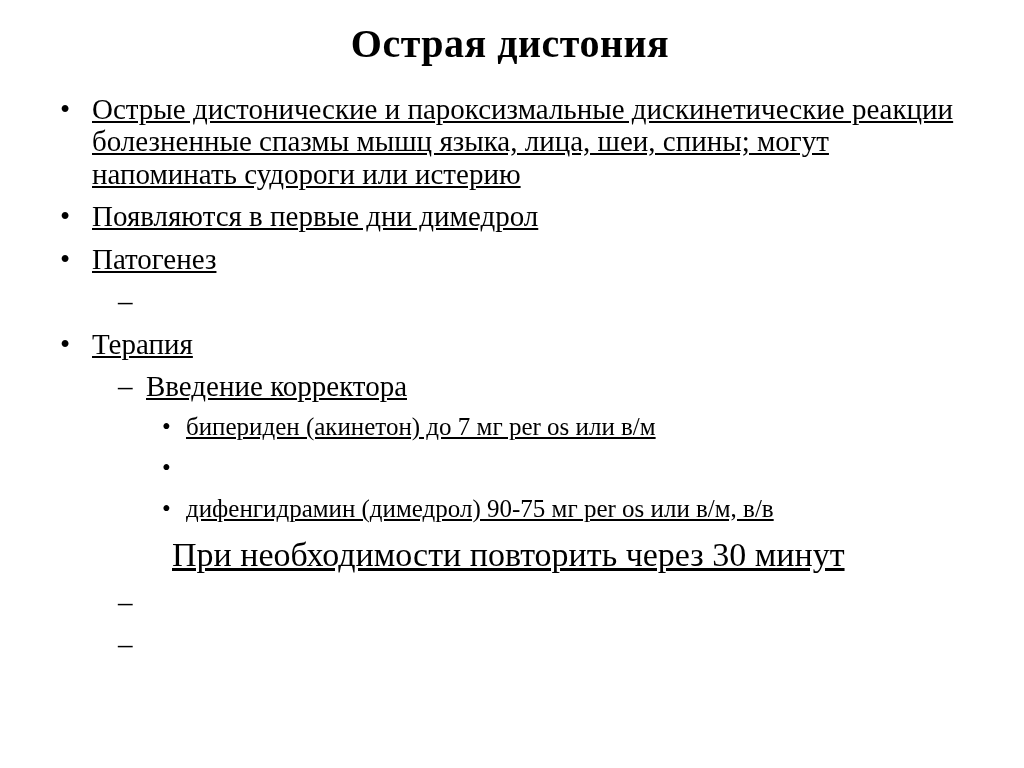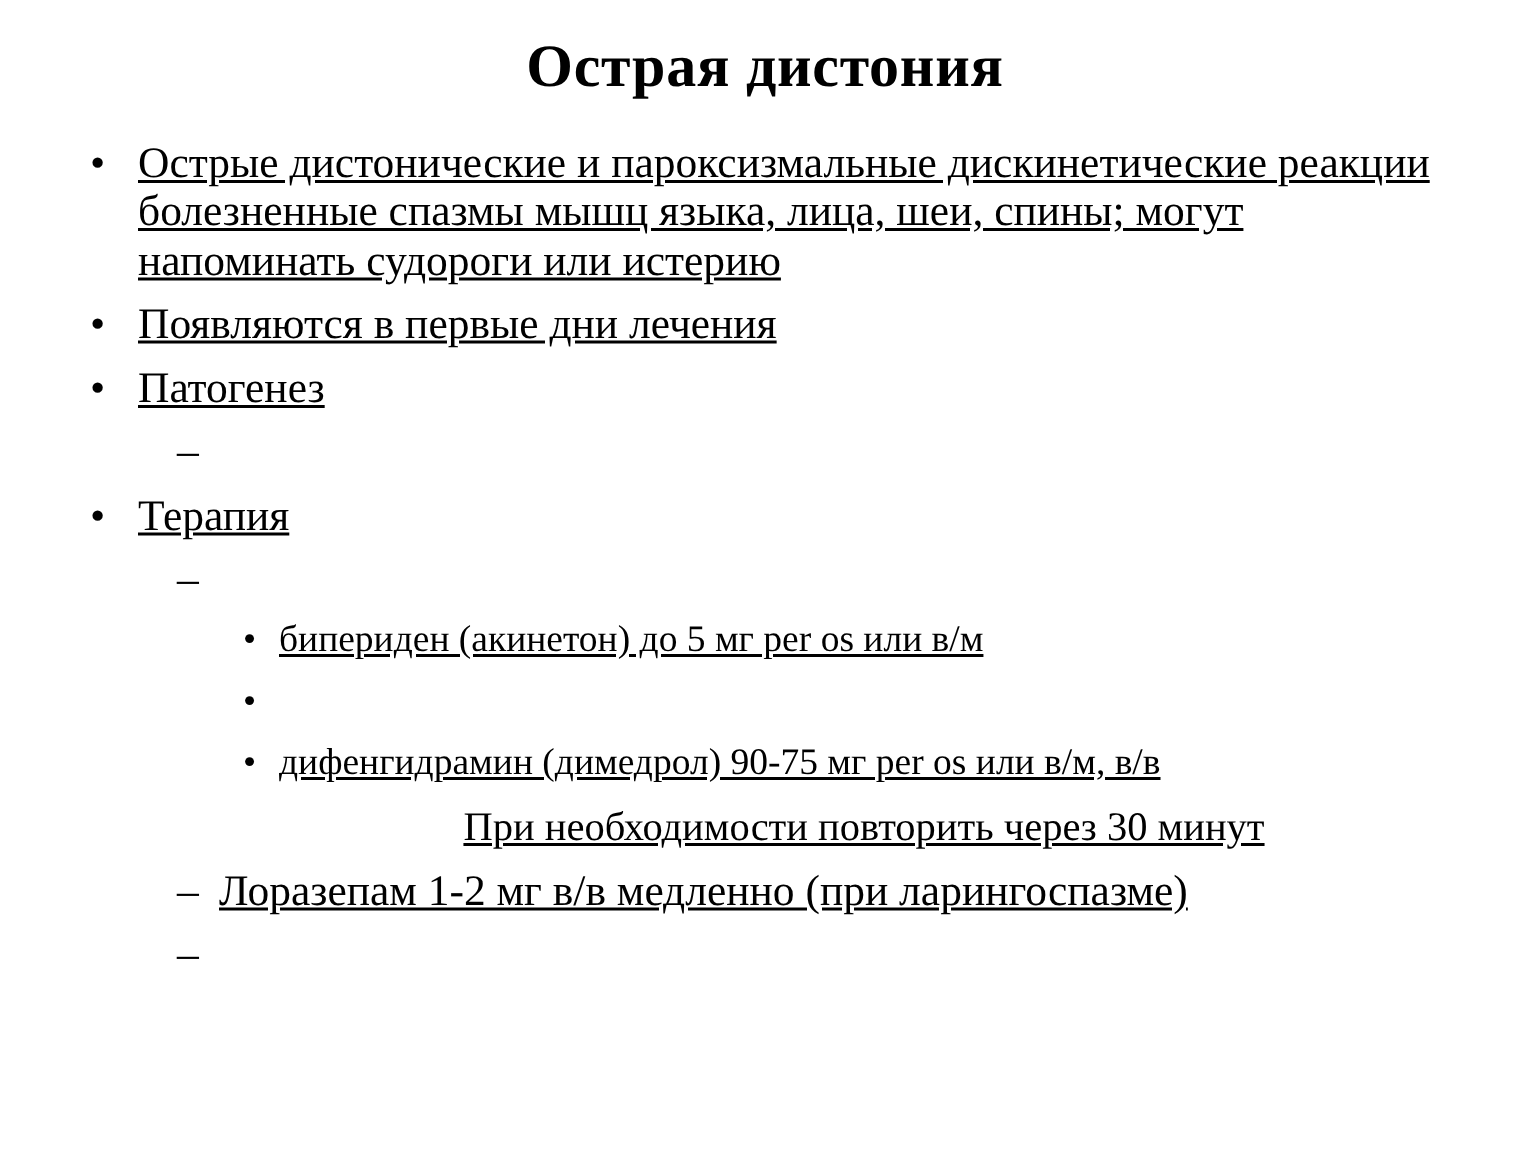--- a/index.html
+++ b/index.html
@@ -40,78 +40,78 @@
   
   .l1 { font-size: 29px; padding-left: 20px; }
   .l1 .marker { width: 32px; }
   
   .l2 { font-size: 29px; padding-left: 78px; }
   .l2 .marker { width: 28px; }
   
   .l3 { font-size: 25px; padding-left: 122px; margin-bottom: 13px; }
   .l3 .marker { width: 24px; }
   
-  .l3note { font-size: 27px; padding-left: 132px; margin-bottom: 12px; text-align: center; }
+  .l3note { font-size: 34px; padding-left: 132px; margin-bottom: 12px; }
   .text { flex: 1 1 auto; text-decoration: underline; }
 </style>
 </head>
 <body>
 
 <div class="slide">
 
   <h1 class="slide-title">Острая дистония</h1>
 
   <div class="item l1">
     <span class="marker">•</span>
     <span class="text">Острые дистонические и пароксизмальные дискинетические реакции болезненные спазмы мышц языка, лица, шеи, спины; могут напоминать судороги или истерию</span>
   </div>
 
   <div class="item l1">
     <span class="marker">•</span>
-    <span class="text">Появляются в первые дни лечения</span>
+    <span class="text">Появляются в первые дни димедрол</span>
   </div>
 
   <div class="item l1">
     <span class="marker">•</span>
     <span class="text">Патогенез</span>
   </div>
 
   <div class="item l2">
     <span class="marker">–</span>
   </div>
 
   <div class="item l1">
     <span class="marker">•</span>
     <span class="text">Терапия</span>
   </div>
 
   <div class="item l2">
     <span class="marker">–</span>
+    <span class="text">Введение корректора</span>
   </div>
 
   <div class="item l3">
     <span class="marker">•</span>
-    <span class="text">бипериден (акинетон) до 5 мг per os или в/м</span>
+    <span class="text">бипериден (акинетон) до 7 мг per os или в/м</span>
   </div>
 
   <div class="item l3">
     <span class="marker">•</span>
   </div>
 
   <div class="item l3">
     <span class="marker">•</span>
     <span class="text">дифенгидрамин (димедрол) 90-75 мг per os или в/м, в/в</span>
   </div>
 
   <div class="item l3note">
     <span class="text">При необходимости повторить через 30 минут</span>
   </div>
 
   <div class="item l2">
     <span class="marker">–</span>
-    <span class="text">Лоразепам 1-2 мг в/в медленно (при ларингоспазме)</span>
   </div>
 
   <div class="item l2">
     <span class="marker">–</span>
   </div>
 
 </div>
 
 </body></html>

